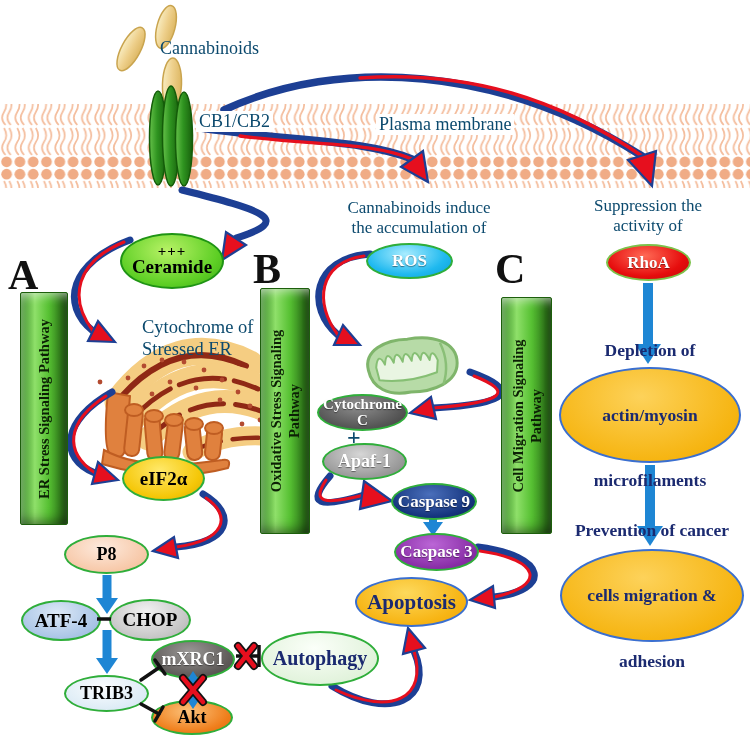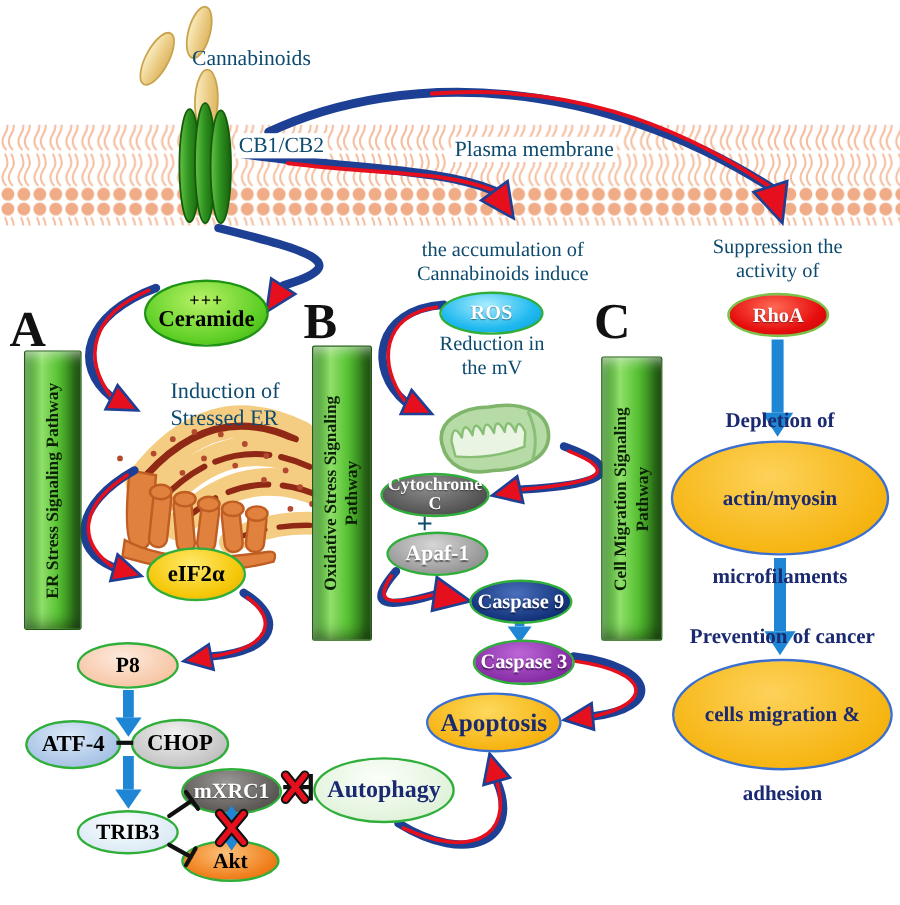--- a/index.html
+++ b/index.html
@@ -265,33 +265,29 @@
       <span style="display:block">Cell Migration Signaling</span>
       <span style="display:block">Pathway</span>
     </div>
   </div>
 
   <div class="lbl" style="left:160px;top:38px;font-size:18px;z-index:4">Cannabinoids</div>
   <div class="lbl whitebg" style="left:196px;top:111px;font-size:18px;z-index:4">CB1/CB2</div>
   <div class="lbl whitebg" style="left:376px;top:114px;font-size:18px;z-index:4">Plasma membrane</div>
 
   <div class="lbl ctr" style="left:330px;top:198px;width:178px;font-size:17px;z-index:4">
+    <span style="display:block">Cannabinoids induce</span>
     <span style="display:block">the accumulation of</span>
-    <span style="display:block">Cannabinoids induce</span>
   </div>
   <div class="lbl ctr" style="left:560px;top:196px;width:176px;font-size:17px;z-index:4">
     <span style="display:block">Suppression the</span>
     <span style="display:block">activity of</span>
   </div>
-  <div class="lbl ctr" style="left:340px;top:277px;width:140px;font-size:17px;z-index:4">
-    <span style="display:block">Reduction in</span>
-    <span style="display:block">the mV</span>
-  </div>
   <div class="lbl" style="left:142px;top:317px;font-size:18.5px;z-index:4">
-    <span style="display:block">Induction of</span>
+    <span style="display:block">Cytochrome of</span>
     <span style="display:block">Stressed ER</span>
   </div>
   <div class="lbl bold" style="left:347px;top:423px;font-size:24px;z-index:4">+</div>
 
   <div class="node ceramide" style="left:120px;top:233px;width:104px;height:56px">
     <span class="sup">+++</span>
     <span>Ceramide</span>
   </div>
   <div class="node ros whitetxt" style="left:366px;top:243px;width:87px;height:36px">
     <span>ROS</span>

